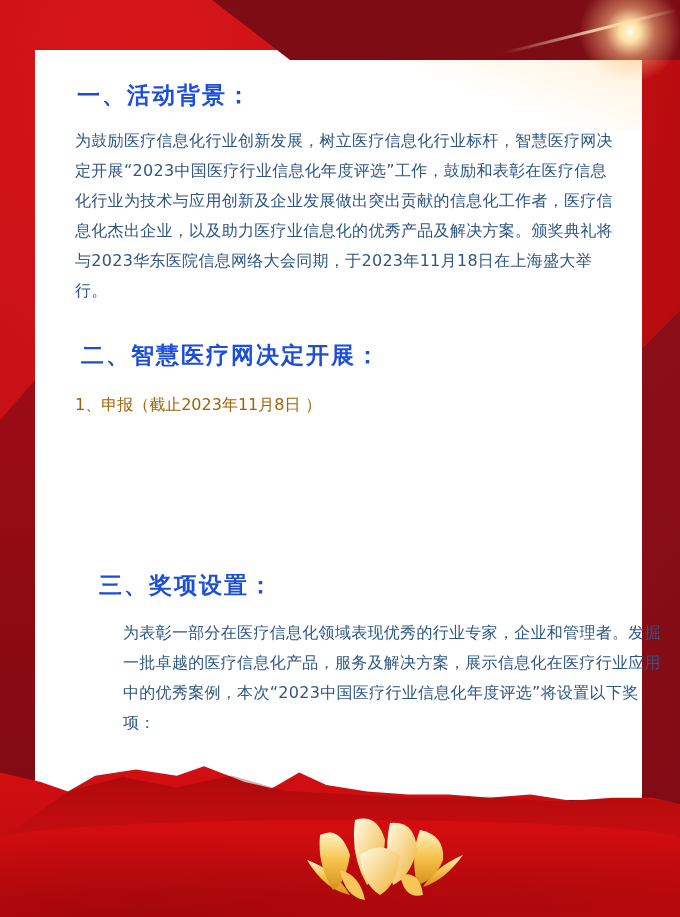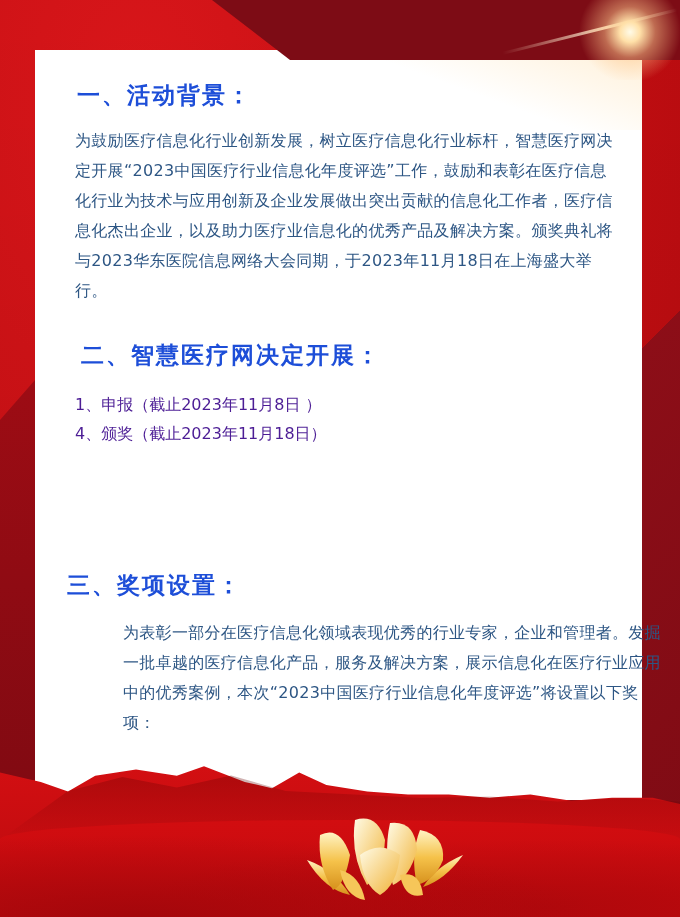--- a/index.html
+++ b/index.html
@@ -53,21 +53,21 @@
       font-size: 23px; font-weight: bold; color: #1d4ed8;
       letter-spacing: 2px; margin: 0;
     }
     .para {
       position: absolute; left: 40px; width: 545px;
       font-size: 16px; line-height: 30px; color: #2d5684; margin: 0;
       letter-spacing: 0.3px;
     }
     .list {
       position: absolute; left: 40px; margin: 0; padding: 0; list-style: none;
-      font-size: 16px; line-height: 29px; color: #4c1d95;
+      font-size: 16px; line-height: 29px; color: #a16207;
     }
     .bottom {
       position: absolute; left: 0; top: 760px; width: 680px; height: 157px;
     }
     .mountains {
       position: absolute; left: 0; top: 0; width: 680px; height: 157px;
       background: linear-gradient(180deg, #d40f12 0%, #b80a0e 100%);
       clip-path: polygon(0 8%, 6% 14%, 10% 20%, 14% 10%, 20% 6%, 26% 10%, 30% 4%, 36% 14%, 40% 18%, 44% 8%, 48% 16%, 54% 20%, 60% 22%, 66% 22%, 72% 24%, 78% 22%, 84% 26%, 90% 24%, 96% 24%, 100% 28%, 100% 100%, 0 100%);
     }
     .mountain-shade {
@@ -96,24 +96,23 @@
 
 <div class="card">
   <div class="card-glow"></div>
 
   <h2 class="heading" style="top:30px;">一、活动背景：</h2>
   <p class="para" style="top:76px;">为鼓励医疗信息化行业创新发展，树立医疗信息化行业标杆，智慧医疗网决定开展“2023中国医疗行业信息化年度评选”工作，鼓励和表彰在医疗信息化行业为技术与应用创新及企业发展做出突出贡献的信息化工作者，医疗信息化杰出企业，以及助力医疗业信息化的优秀产品及解决方案。颁奖典礼将与2023华东医院信息网络大会同期，于2023年11月18日在上海盛大举行。</p>
 
   <h2 class="heading" style="top:290px; left:46px;">二、智慧医疗网决定开展：</h2>
   <ul class="list" style="top:340px;">
     <li>1、申报（截止2023年11月8日 ）</li>
-    <li>4、颁奖（截止2023年11月18日）</li>
   </ul>
 
-  <h2 class="heading" style="top:520px; left:32px;">三、奖项设置：</h2>
+  <h2 class="heading" style="top:520px; left:64px;">三、奖项设置：</h2>
   <p class="para" style="top:568px;margin-left:48px;">为表彰一部分在医疗信息化领域表现优秀的行业专家，企业和管理者。发掘一批卓越的医疗信息化产品，服务及解决方案，展示信息化在医疗行业应用中的优秀案例，本次“2023中国医疗行业信息化年度评选”将设置以下奖项：</p>
 </div>
 
 <div class="bg-top-right"></div>
 <div class="flare-line"></div>
 <div class="flare"></div>
 
 <div class="bottom">
   <div class="mountains"></div>
   <div class="mountain-shade"></div>

